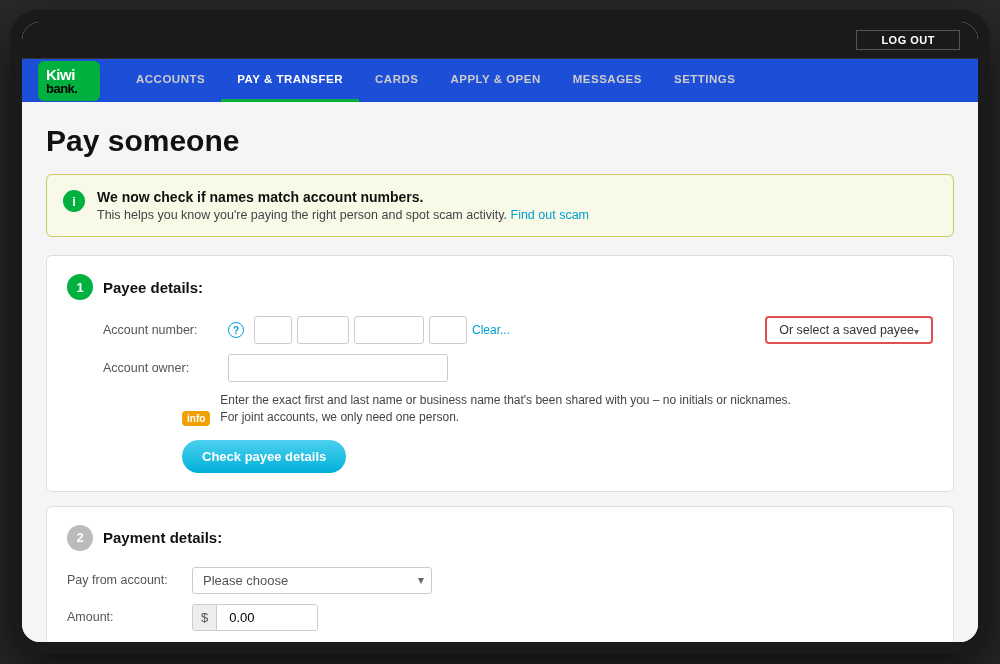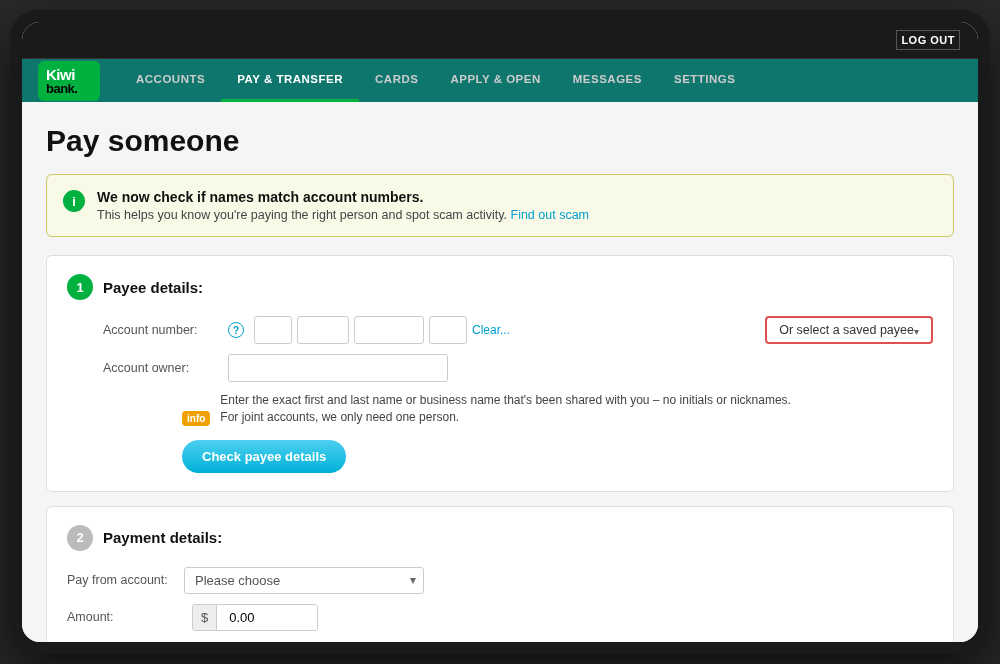--- a/index.html
+++ b/index.html
@@ -41,26 +41,26 @@
       padding: 8px 18px;
       min-height: 36px;
     }
     .logout-link {
       color: #fff;
       font-size: 11px;
       font-weight: bold;
       letter-spacing: 0.5px;
       text-decoration: none;
       border: 1px solid #555;
-      padding: 3px 4px;
+      padding: 3px 24px;
       text-align: center;
     }
     
     .nav-bar {
-      background: #0f766e;
+      background: #1d4ed8;
       display: flex;
       align-items: center;
       padding: 0 0 0 16px;
       border-top: 1px solid #333;
     }
     .logo-box {
       background: #00b140;
       border-radius: 6px;
       padding: 6px 8px;
       margin-right: 20px;
@@ -294,21 +294,21 @@
       padding: 9px 20px;
       font-size: 13px;
       font-weight: bold;
       cursor: pointer;
       margin-left: 115px;
     }
     
     .pay-from-row {
       display: flex;
       align-items: center;
-      gap: 2px;
+      gap: 10px;
       margin-bottom: 10px;
     }
     .pay-from-label {
       font-size: 12.5px;
       color: #555;
       min-width: 115px;
     }
     .pay-from-select {
       border: 1px solid #ccc;
       border-radius: 3px;

